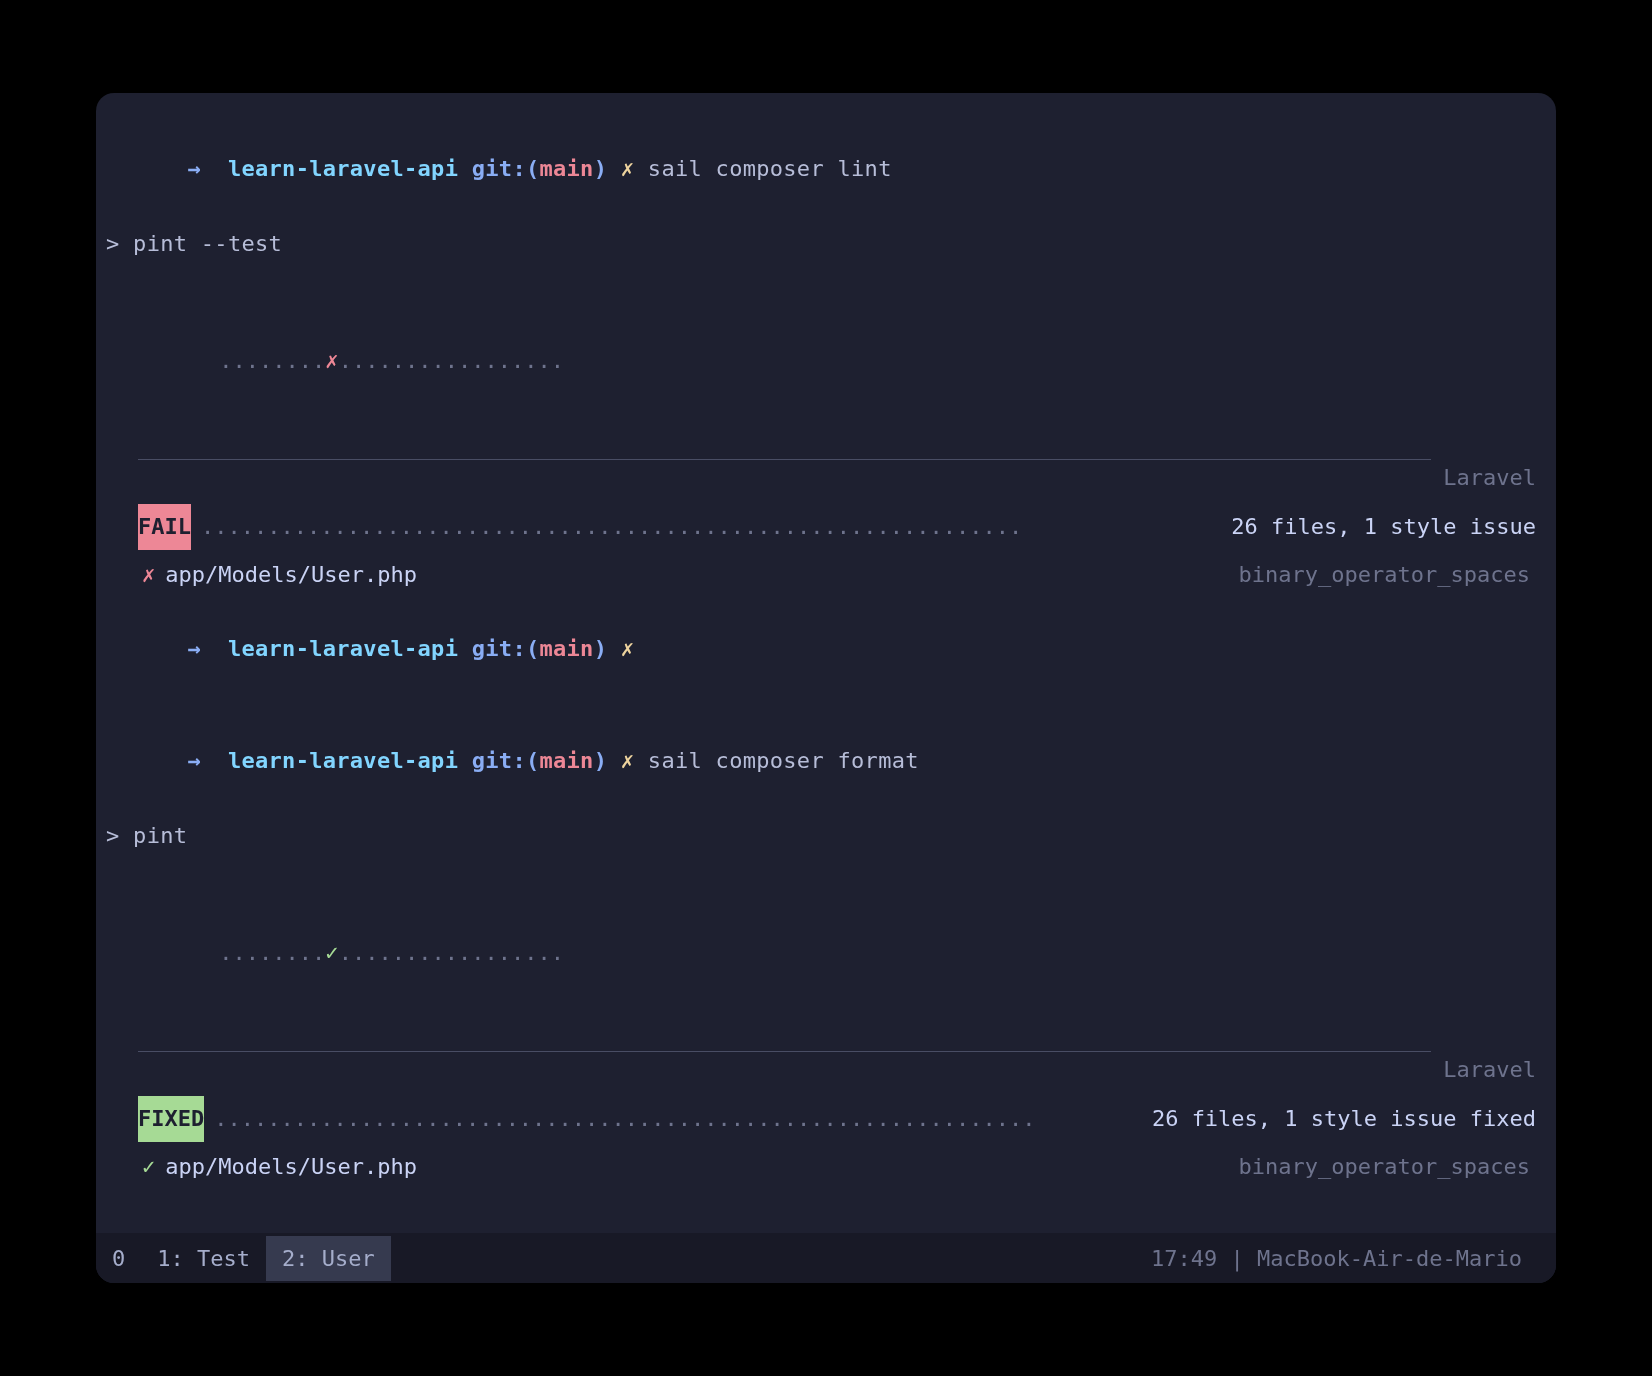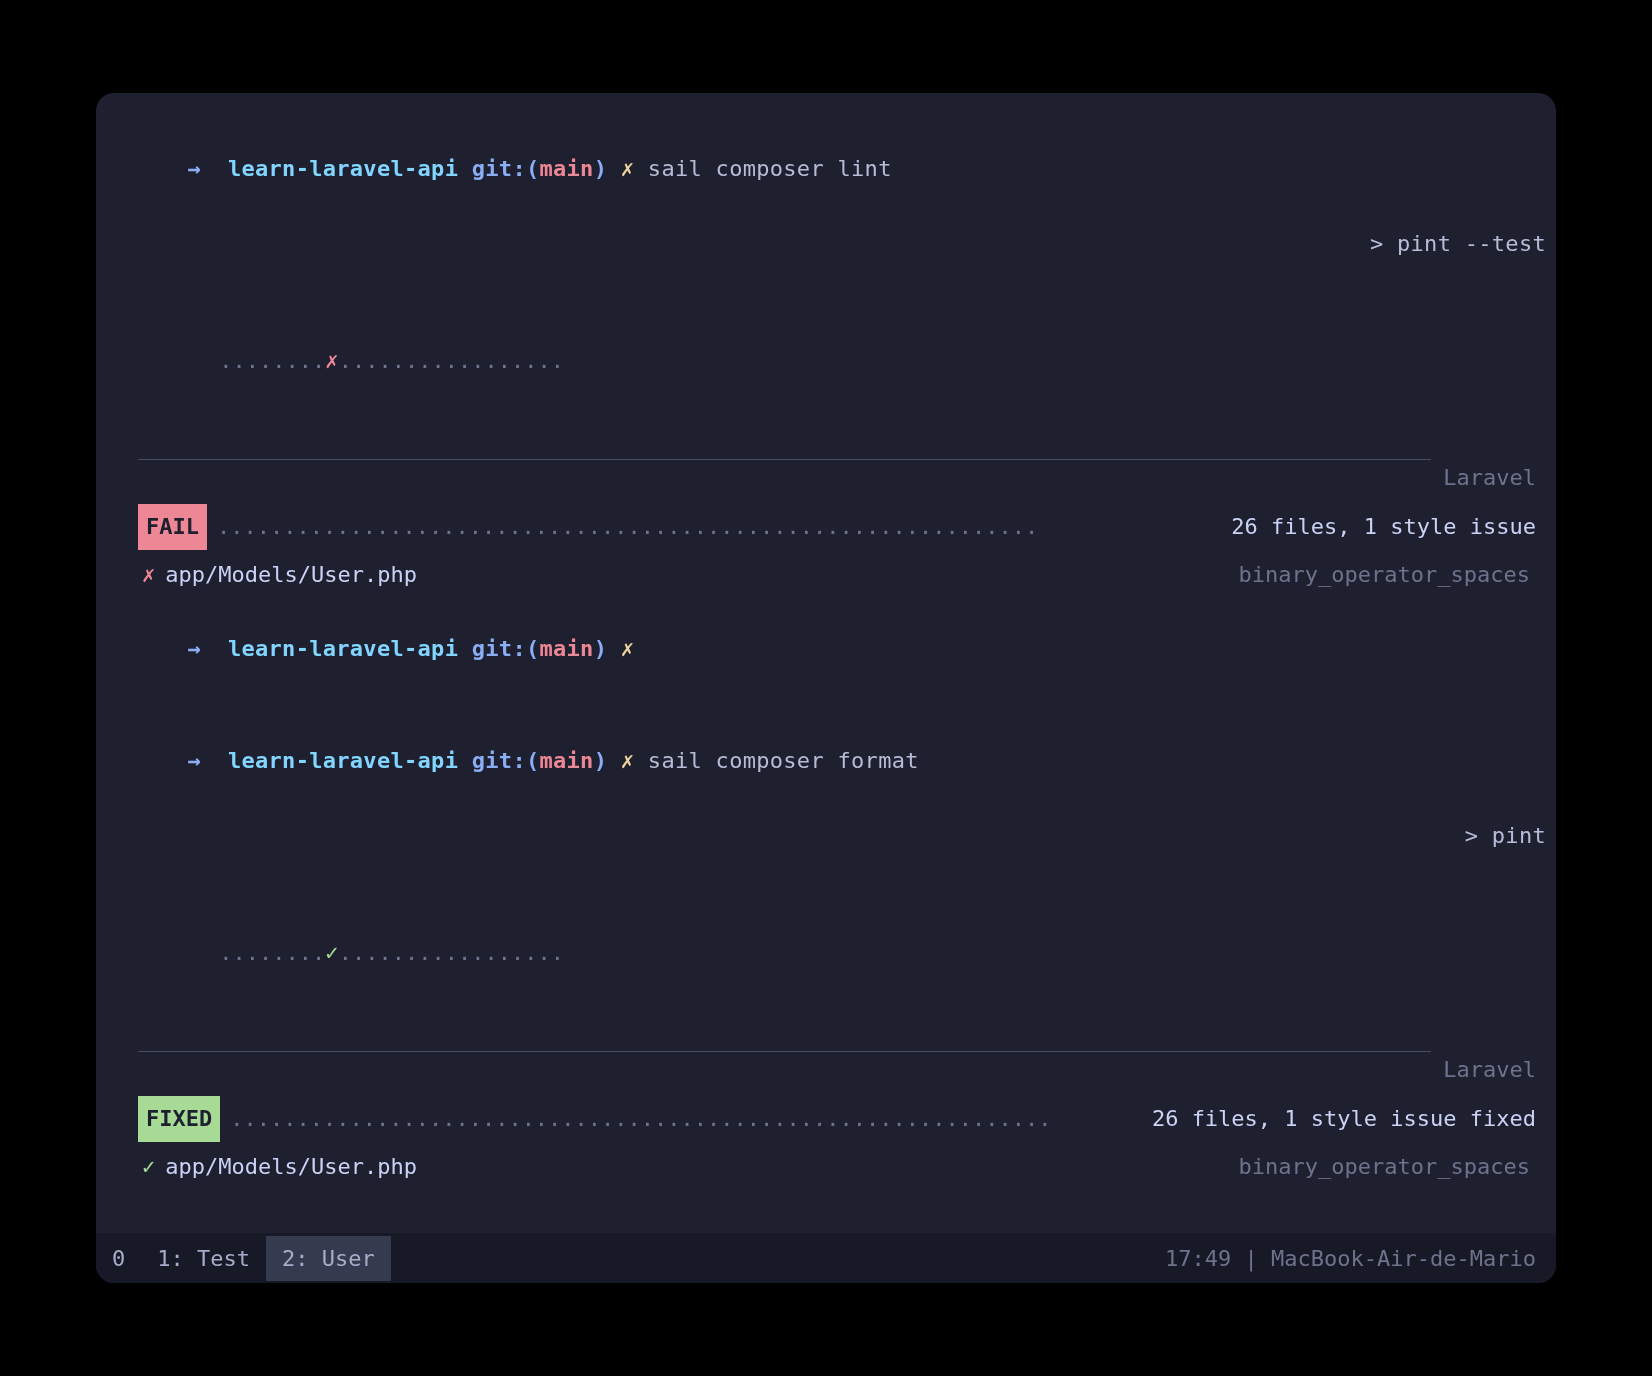--- a/index.html
+++ b/index.html
@@ -34,21 +34,21 @@
       white-space: pre;
       letter-spacing: 0.3px;
     }
     .indent { padding-left: 32px; }
     .arrow { color: #8aadf4; font-weight: bold; }
     .dir { color: #82d5ff; font-weight: bold; text-align: center; }
     .git-label { color: #8aadf4; font-weight: bold; }
     .paren { color: #8aadf4; font-weight: bold; }
     .branch { color: #ed8796; font-weight: bold; }
     .dirty { color: #eed49f; font-weight: bold; }
-    .cmd { color: #b7bdd8; text-align: right; }
+    .cmd { color: #b7bdd8; }
     .dots-row {
       margin-top: 42px;
       margin-bottom: 42px;
     }
     .dots { color: #6e738d; letter-spacing: 0; }
     .red-x { color: #ed8796; font-weight: bold; }
     .green-check { color: #a6da95; font-weight: bold; }
     .section {
       margin-left: 32px;
       margin-right: 10px;
@@ -66,21 +66,21 @@
     }
     .hr-label {
       color: #6e738d;
     }
     .status-row {
       display: flex;
       align-items: center;
       margin-bottom: 6px;
     }
     .badge {
-      padding: 4px 8px;
+      padding: 4px 0;
       font-weight: bold;
     }
     .badge-fail { background: #ed8796; color: #1e2030; }
     .badge-fixed { background: #a6da95; color: #1e2030; }
     .fill-dots {
       flex: 1;
       overflow: hidden;
       color: #6e738d;
       padding: 0 10px;
       white-space: nowrap;
@@ -111,21 +111,21 @@
     .tab {
       padding: 10px 16px;
     }
     .tab-active {
       background: #363a4f;
       color: #a5adcb;
     }
     .tab-text { color: #a5adcb; }
     .bar-right {
       margin-left: auto;
-      padding-right: 20px;
+      padding-right: 34px;
       color: #6e738d;
     }
     .bar-right span { color: #6e738d; }
   </style>
 </head>
 <body>
 
 <div class="terminal-window">
   <div class="terminal-body">
 

